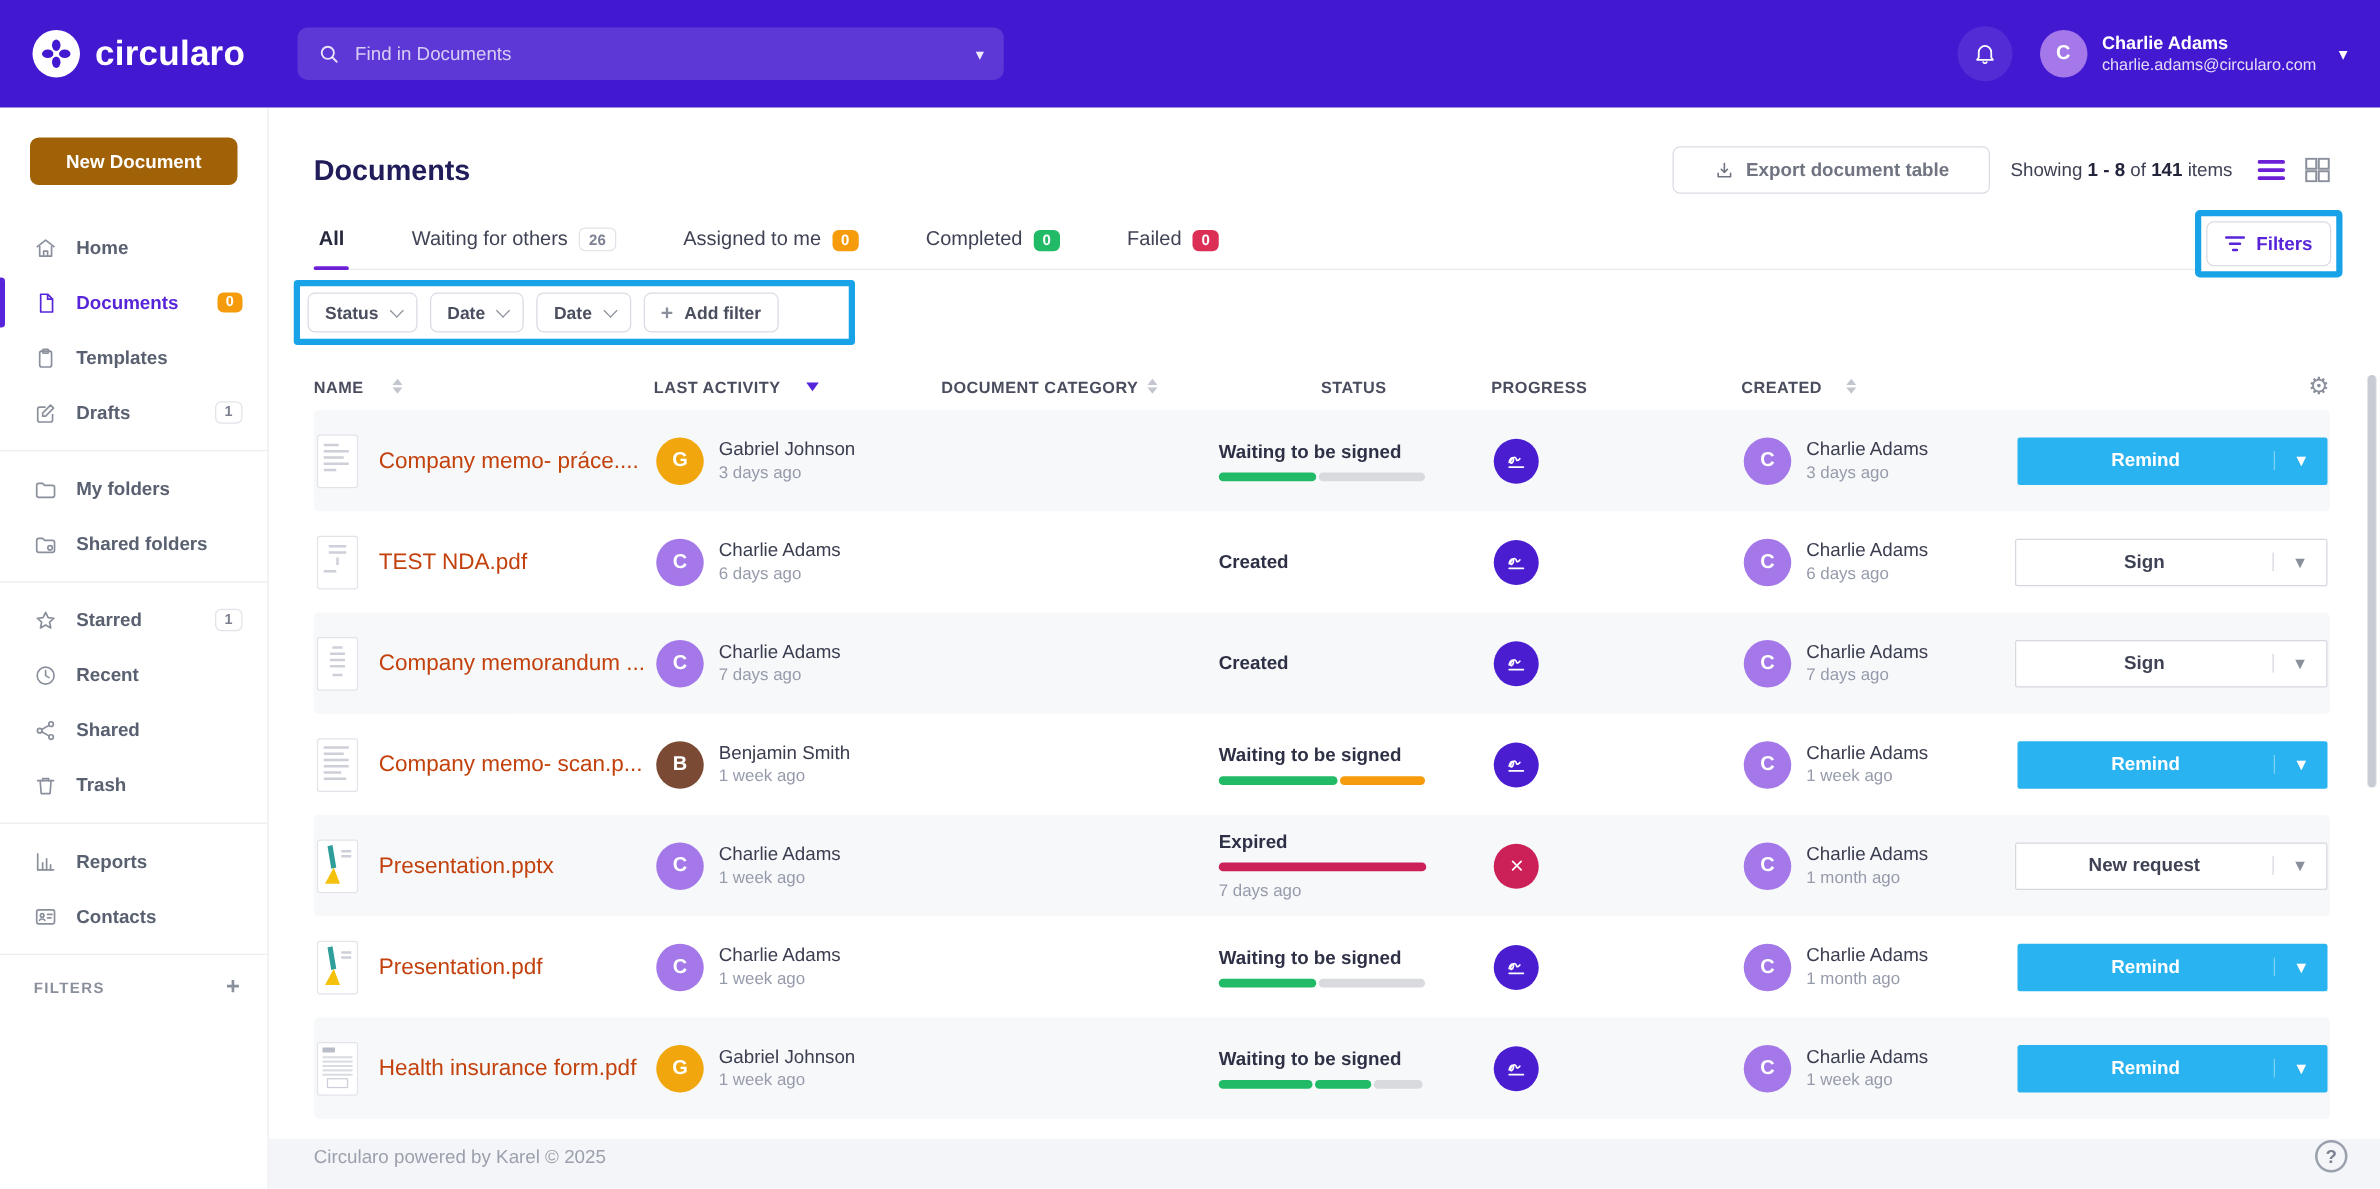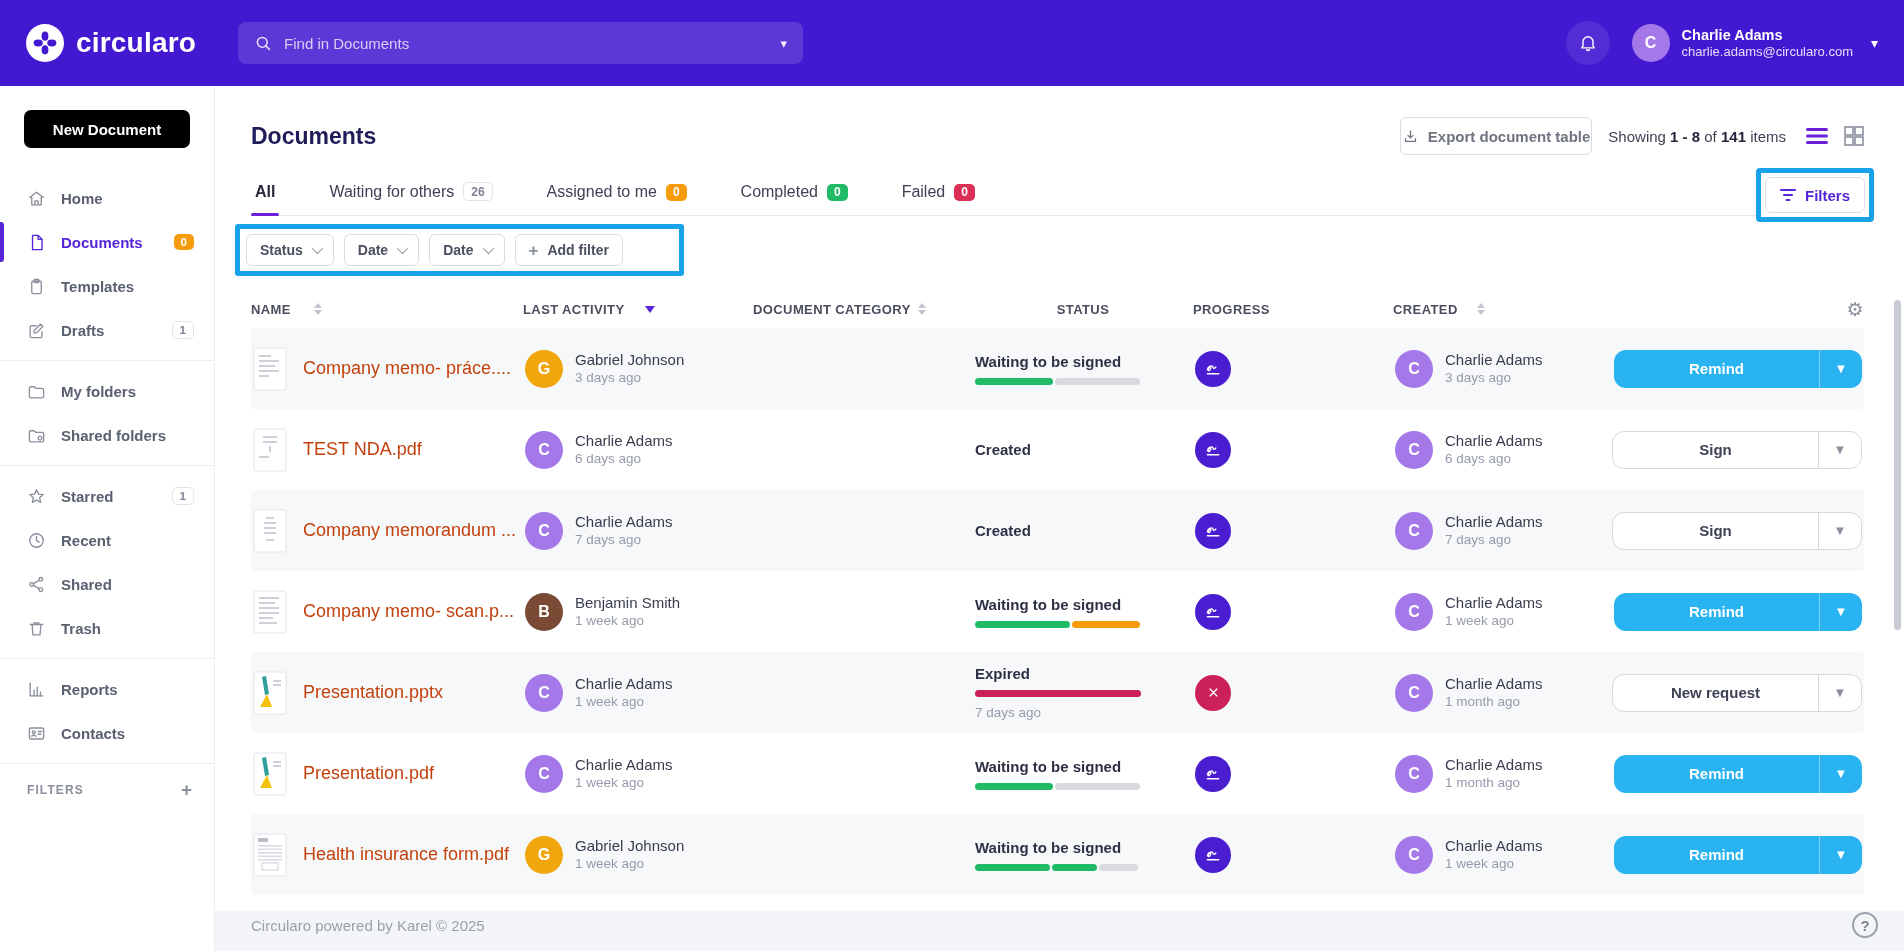--- a/index.html
+++ b/index.html
@@ -23,40 +23,40 @@
   .user-meta { display:flex; flex-direction:column; line-height:1.25; }
   .user-name { color:#fff; font-size:14.5px; font-weight:700; }
   .user-email { color:rgba(255,255,255,.85); font-size:13px; }
   .user-caret { color:#fff; font-size:14px; margin-left:6px; }
 
   
   .app-body { display:flex; height:865px; }
 
   
   .sidebar { width:215px; height:100%; background:#fff; border-right:1px solid #ececf1; padding-top:24px; flex:none; }
-  .new-doc { display:block; margin:0 0 28px 24px; width:166px; height:38px; border-radius:7px; background:#000000; color:#fff; font-weight:700; font-size:15px; border:none; cursor:pointer; font-family:inherit; }
+  .new-doc { display:block; margin:0 0 28px 24px; width:166px; height:38px; border-radius:7px; background:#a16207; color:#fff; font-weight:700; font-size:15px; border:none; cursor:pointer; font-family:inherit; }
   .side-item { height:44px; display:flex; align-items:center; gap:15px; padding-left:27px; color:#596070; font-size:15px; font-weight:600; cursor:pointer; position:relative; }
   .side-item .s-ico { width:19px; height:19px; color:#8a8f9c; flex:none; }
   .side-item.active { color:#5724d9; }
   .side-item.active .s-ico { color:#5724d9; }
   .side-item.active::before { content:""; position:absolute; left:0; top:2px; bottom:2px; width:4px; background:#5724d9; border-radius:0 3px 3px 0; }
   .side-badge { margin-left:auto; margin-right:20px; font-size:11.5px; font-weight:700; border-radius:5px; padding:2px 7px; }
   .side-badge.solid-orange { background:#f59b0c; color:#fff; }
   .side-badge.outline { background:#fff; border:1px solid #e1e3e9; color:#7c8090; }
   .side-div { height:1px; background:#ececf1; margin:8px 0; }
   .filters-row { margin-top:16px; display:flex; align-items:center; padding:0 22px 0 27px; }
   .filters-label { font-size:12px; font-weight:700; letter-spacing:1.1px; color:#8a8f9c; }
   .filters-plus { margin-left:auto; color:#8a8f9c; font-size:19px; font-weight:600; cursor:pointer; line-height:1; }
 
   
   .main { flex:1; position:relative; padding:28px 40px 0 36px; }
   .main-header { display:flex; align-items:center; height:44px; }
   .page-title { font-size:23px; font-weight:800; color:#201d5a; }
   .mh-right { margin-left:auto; display:flex; align-items:center; gap:16px; }
-  .export-btn { height:38px; display:flex; align-items:center; gap:9px; padding:0 1px; background:#fff; border:1px solid #d9dce3; border-radius:6px; color:#6f7480; font-size:15px; font-weight:600; cursor:pointer; font-family:inherit; }
+  .export-btn { height:38px; display:flex; align-items:center; gap:9px; padding:0 32px; background:#fff; border:1px solid #d9dce3; border-radius:6px; color:#6f7480; font-size:15px; font-weight:600; cursor:pointer; font-family:inherit; }
   .showing { font-size:15px; color:#3f4254; white-space:nowrap; }
   .showing b { color:#23253a; }
   .view-toggles { display:flex; align-items:center; gap:16px; margin-left:4px; }
   .vt { cursor:pointer; }
 
   
   .tabs-row { margin-top:14px; display:flex; align-items:flex-end; border-bottom:1px solid #e8eaef; position:relative; height:44px; }
   .tab { display:flex; align-items:center; gap:9px; margin-right:46px; padding:0 4px 14px 4px; font-size:16px; color:#3f4254; cursor:pointer; position:relative; }
   .tab.active { color:#26283c; font-weight:600; }
   .tab.active::after { content:""; position:absolute; left:0; right:0; bottom:-1px; height:3px; background:#6d1fd8; border-radius:2px; }
@@ -98,21 +98,21 @@
   .who em { font-style:normal; font-size:13.5px; color:#969bab; }
   .st-label { font-size:15px; font-weight:700; color:#2e3146; }
   .pbar { width:166px; height:7px; margin-top:8px; display:flex; gap:2px; }
   .pbar:empty { display:none; }
   .pseg { height:100%; border-radius:4px; display:block; }
   .st-time { font-size:13.5px; color:#969bab; margin-top:8px; }
   .st-time:empty { display:none; }
   .prog-icon { width:36px; height:36px; border-radius:50%; display:flex; align-items:center; justify-content:center; }
   .prog-icon.sig { background:#4a1ed0; }
   .prog-icon.fail { background:#cc2158; }
-  .btn-split { display:flex; height:38px; border-radius:12px; overflow:hidden; cursor:pointer; }
+  .btn-split { display:flex; height:38px; border-radius:2px; overflow:hidden; cursor:pointer;align-items:center; }
   .btn-split .bs-main { width:205px; display:flex; align-items:center; justify-content:center; font-size:15px; font-weight:700; }
   .btn-split .bs-caret { width:43px; display:flex; align-items:center; justify-content:center; font-size:13px; }
   .btn-split.primary { background:#29b3f0; color:#fff; }
   .btn-split.primary .bs-caret { border-left:1px solid rgba(255,255,255,.4); color:#fff; }
   .btn-split.outline { border:1px solid #d5d8df; background:#fff; color:#3f4254; }
   .btn-split.outline .bs-main { font-weight:600; }
   .btn-split.outline .bs-caret { border-left:1px solid #d5d8df; color:#8a8f9c; }
   .docthumb { flex:none; }
 
   

